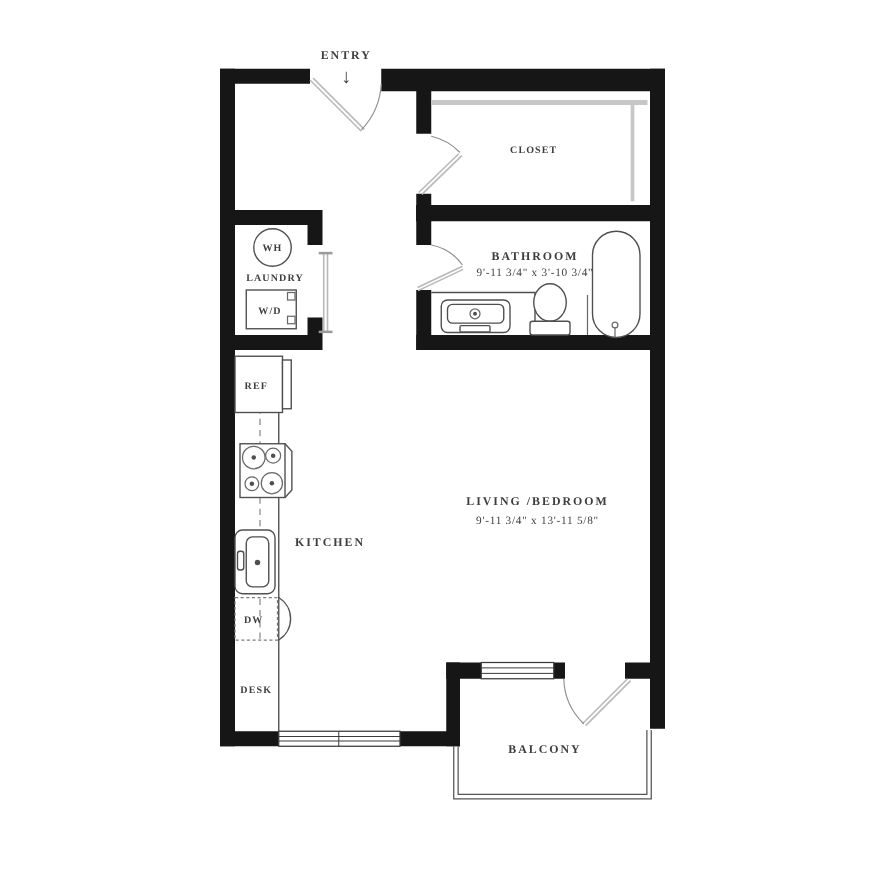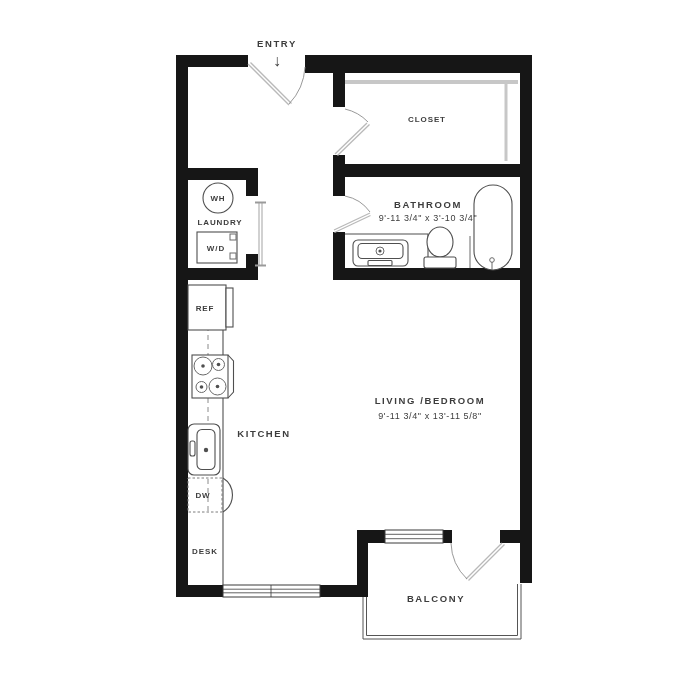--- a/index.html
+++ b/index.html
@@ -1,21 +1,21 @@
 <!DOCTYPE html>
 <html style="--wall: #161616; --line: #4f4f4f; --rod: #c7c7c7; --door: #b9b9b9; --text: #3d3d3d; --bg: #ffffff;"><head>
 <meta charset="utf-8">
 <style>
   :root{
     --wall:#161616; --line:#4f4f4f; --thin:#6a6a6a; --rod:#c7c7c7;
     --door:#b9b9b9; --text:#3d3d3d; --bg:#ffffff;
   }
   html,body{margin:0;padding:0;background:var(--bg);}
   .stage{width:614px;height:700px;position:relative;background:var(--bg);
-         font-family:Liberation Sans, sans-serif;}
+         font-family:Liberation Serif, serif;}
   svg{display:block;}
   .w{fill:var(--wall);stroke:none;}
   .ln{fill:none;stroke:var(--line);stroke-width:1.1;}
   .thin{fill:none;stroke:var(--thin);stroke-width:1;}
   .fix{fill:#ffffff;stroke:var(--line);stroke-width:1.1;}
   .dot{fill:var(--line);stroke:none;}
   .rod{fill:none;stroke:var(--rod);}
   .doorleaf{fill:none;stroke:var(--door);stroke-width:1.3;}
   .doorarc{fill:none;stroke:#8d8d8d;stroke-width:0.9;}
   .win{fill:#ffffff;stroke:#3a3a3a;stroke-width:1;}

